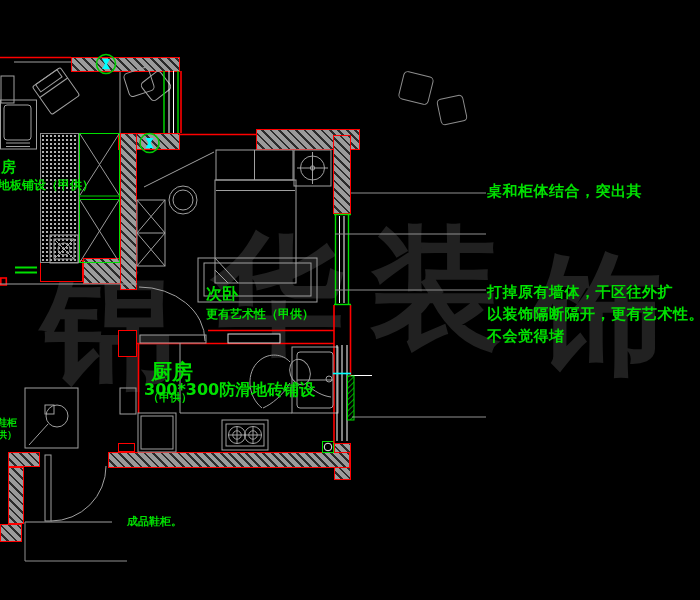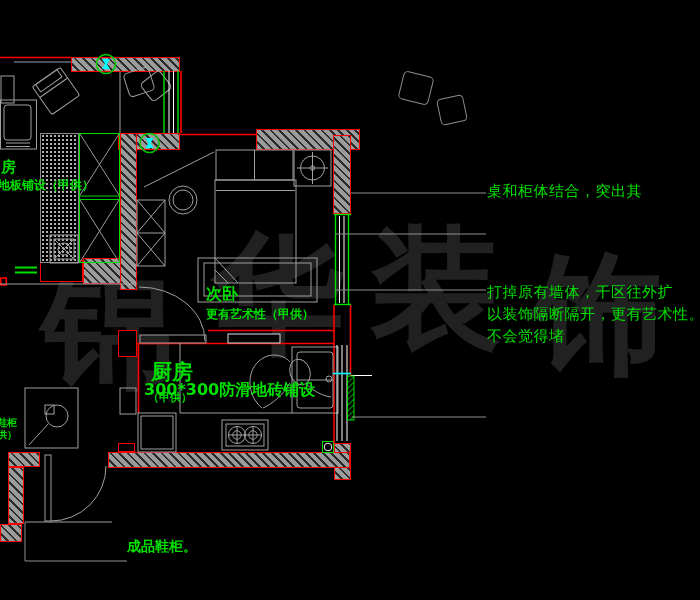--- a/index.html
+++ b/index.html
@@ -6,21 +6,21 @@
   #canvas{position:relative;width:700px;height:600px;background:#000;overflow:hidden;
           font-family:"DejaVu Sans",sans-serif;}
   .hatch{position:absolute;z-index:3;box-sizing:border-box;border:1px solid #ff0000;
          background:repeating-linear-gradient(45deg,#9b9b9b 0 4px,#2b2b2b 4px 6px);}
   .dots{position:absolute;z-index:3;box-sizing:border-box;border:1px solid #8a8a8a;background-color:#000;
         background-image:radial-gradient(circle,#b2b2b2 0.9px,transparent 1.1px);background-size:4px 4px;}
   .redbox{position:absolute;z-index:3;box-sizing:border-box;border:1.5px solid #ff0000;background:#000;}
   .redbox.dashed-top{border-top-style:dashed;}
   .greenbox{position:absolute;z-index:3;box-sizing:border-box;border:1.5px solid #00e000;}
   .lbl{position:absolute;z-index:6;color:#00e000;font-weight:bold;white-space:nowrap;}
-  .ann{position:absolute;left:487px;z-index:6;color:#00e000;font-weight:normal;font-size:15px;
+  .ann{position:absolute;left:487px;z-index:6;color:#00e000;font-weight:bold;font-size:15px;
        line-height:22px;letter-spacing:0.5px;white-space:nowrap;}
   .wm{position:absolute;z-index:1;color:#212121;font-family:"DejaVu Serif",serif;font-weight:bold;
       font-size:132px;line-height:1;}
   svg.layer{position:absolute;left:0;top:0;z-index:4;}
 </style>
 </head>
 <body>
 
 <div id="canvas">
 
@@ -252,21 +252,21 @@
   <div class="lbl" style="left:206px;top:284px;font-size:16px">次卧</div>
   <div class="lbl" style="left:206px;top:306px;font-size:12px">更有艺术性（甲供）</div>
 
   <div class="lbl" style="left:151px;top:358px;font-size:21px">厨房</div>
   <div class="lbl" style="left:144px;top:380px;font-size:16px">300*300防滑地砖铺设</div>
   <div class="lbl" style="left:148px;top:390px;font-size:11px">（甲供）</div>
 
   <div class="lbl" style="left:-13px;top:416px;font-size:10px">品鞋柜</div>
   <div class="lbl" style="left:-13px;top:428px;font-size:10px">甲供）</div>
 
-  <div class="lbl" style="left:127px;top:538px;font-size:14px">成品鞋柜。</div>
+  <div class="lbl" style="left:127px;top:514px;font-size:11px">成品鞋柜。</div>
 
   <div class="ann" style="top:180px">
     <div>桌和柜体结合，突出其</div>
   </div>
   <div class="ann" style="top:225px">
   </div>
   <div class="ann" style="top:281px">
     <div>打掉原有墙体，干区往外扩</div>
     <div>以装饰隔断隔开，更有艺术性。</div>
     <div>不会觉得堵</div>

